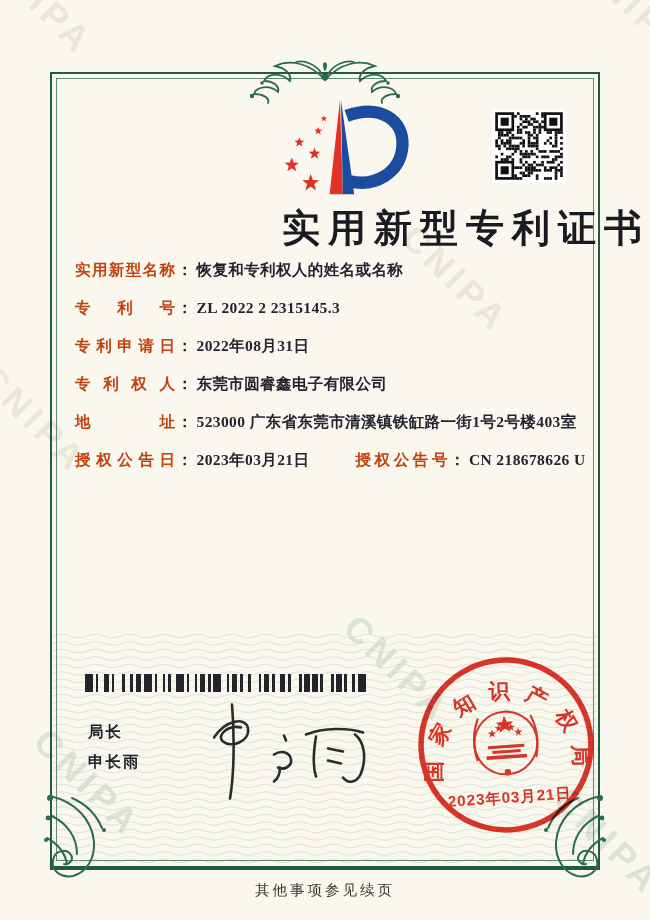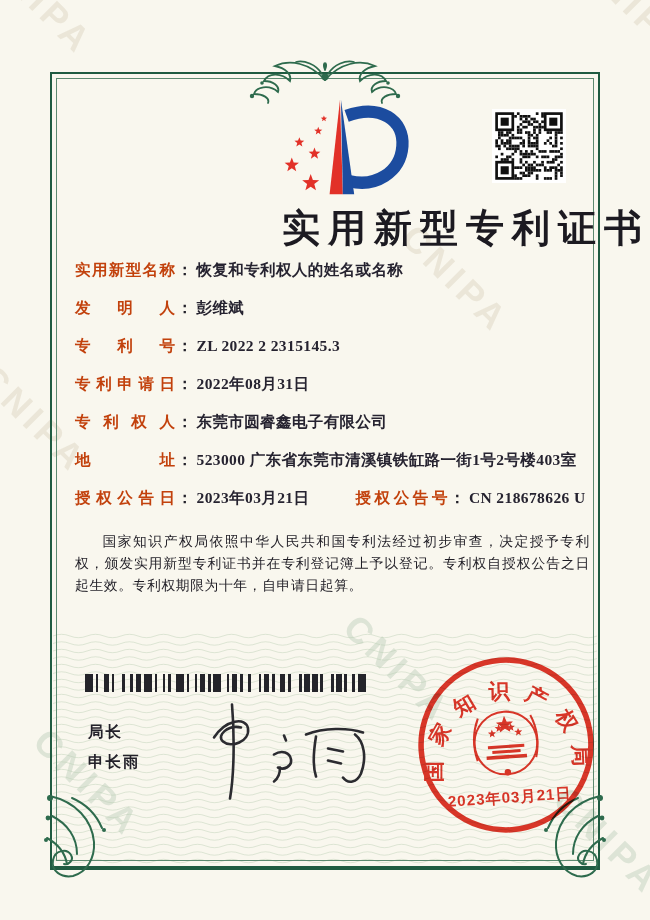--- a/index.html
+++ b/index.html
@@ -396,41 +396,37 @@
       <rect x="8.65" y="57.25" width="8.100000000000001" height="8.100000000000001" fill="#111"></rect>
     </svg>
 
   <div class="doc-title">实用新型专利证书</div>
 
   <div class="fields">
     <div class="field-row">
       <span class="flabel">实用新型名称</span><span class="fcolon">：</span><span class="fvalue">恢复和专利权人的姓名或名称</span>
     </div>
     <div class="field-row">
-      <span class="flabel">发明人</span><span class="fcolon">：</span><span class="fvalue">彭维斌</span>
-    </div>
-    <div class="field-row">
       <span class="flabel">专利号</span><span class="fcolon">：</span><span class="fvalue">ZL 2022 2 2315145.3</span>
     </div>
     <div class="field-row">
       <span class="flabel">专利申请日</span><span class="fcolon">：</span><span class="fvalue">2022年08月31日</span>
     </div>
     <div class="field-row">
       <span class="flabel">专利权人</span><span class="fcolon">：</span><span class="fvalue">东莞市圆睿鑫电子有限公司</span>
     </div>
     <div class="field-row">
       <span class="flabel">地址</span><span class="fcolon">：</span><span class="fvalue">523000 广东省东莞市清溪镇铁缸路一街1号2号楼403室</span>
     </div>
     <div class="field-row">
       <span class="flabel">授权公告日</span><span class="fcolon">：</span><span class="fvalue">2023年03月21日</span><span class="grant2"><span class="flabel w2">授权公告号</span><span class="fcolon">：</span><span class="fvalue">CN 218678626 U</span></span>
     </div>
   </div>
 
   <div class="paras">
-    <p>国家知识产权局依照中华人民共和国专利法经过初步审查，决定授予专利权，颁发实用新型专利证书并在专利登记簿上予以登记。专利权自授权公告之日起生效。专利权期限为十年，自申请日起算。</p>
   </div>
 
   <div class="barcode" id="barcode">
       <div style="width: 8.03774px; background: rgb(36, 36, 42);"></div>
       <div style="width: 2.67925px; background: transparent;"></div>
       <div style="width: 2.67925px; background: rgb(36, 36, 42);"></div>
       <div style="width: 5.35849px; background: transparent;"></div>
       <div style="width: 5.35849px; background: rgb(36, 36, 42);"></div>
       <div style="width: 2.67925px; background: transparent;"></div>
       <div style="width: 2.67925px; background: rgb(36, 36, 42);"></div>
@@ -537,14 +533,15 @@
           <polygon points="103.0,75.2 103.7,77.0 105.7,77.1 104.1,78.4 104.6,80.3 103.0,79.2 101.4,80.3 101.9,78.4 100.3,77.1 102.3,77.0"></polygon>
         </g>
       <rect x="72" y="90" width="36" height="3" stroke="none"></rect>
       <rect x="76" y="95" width="28" height="3" stroke="none"></rect>
       <rect x="70" y="100" width="40" height="3.5" stroke="none"></rect>
       <circle cx="90" cy="117" r="3.2" stroke="none"></circle>
     </g>
     <text x="90" y="147" text-anchor="middle" font-size="15" font-weight="bold" fill="#dd2c1f" letter-spacing="1" font-family="Liberation Sans, sans-serif">2023年03月21日</text>
   </svg>
 
+  <div class="footer-note">其他事项参见续页</div>
 
 </div>
 
 </body></html>

